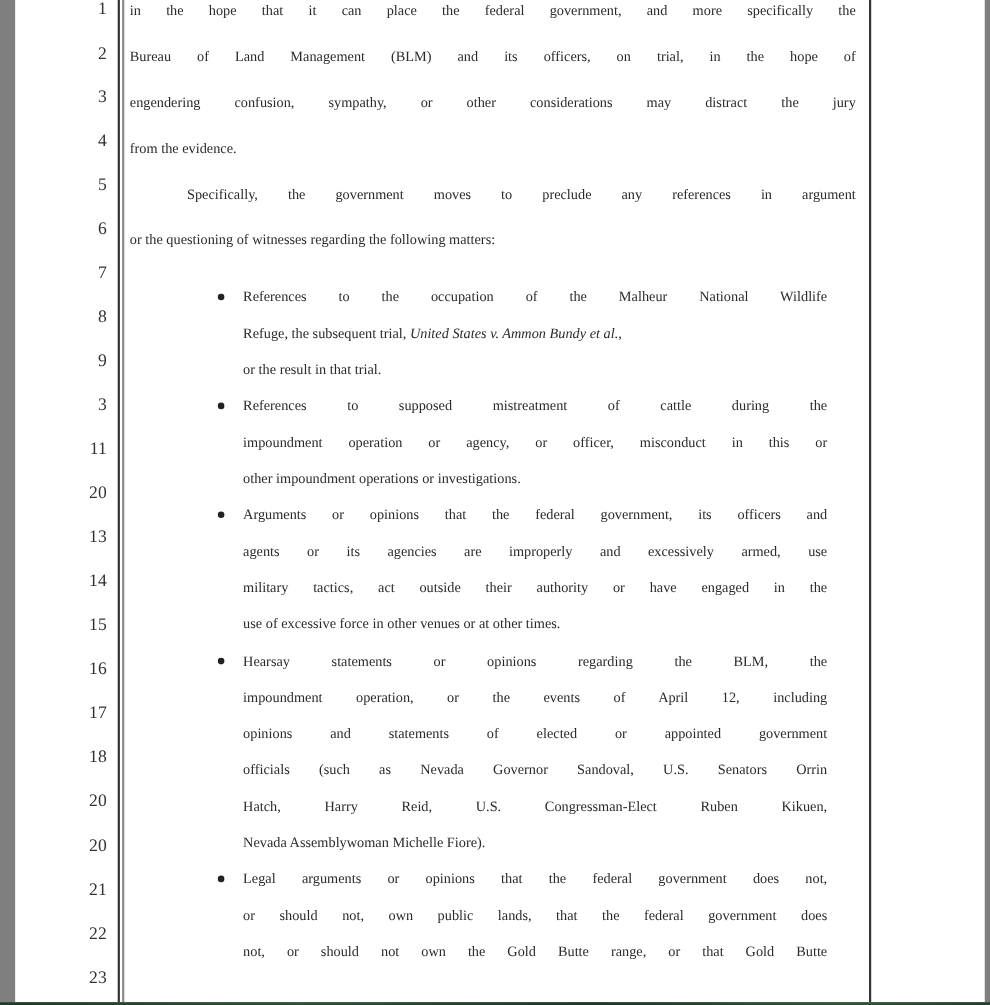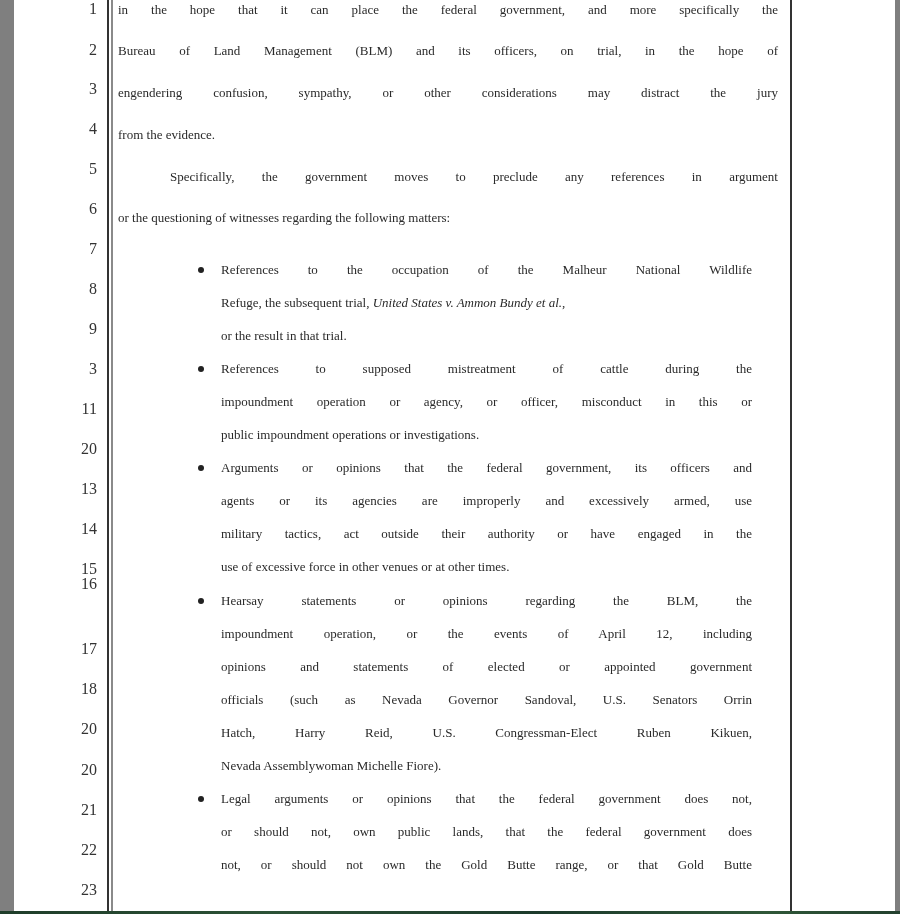--- a/index.html
+++ b/index.html
@@ -55,21 +55,21 @@
     <div class="line-num" style="top:201px">6</div>
     <div class="line-num" style="top:241px">7</div>
     <div class="line-num" style="top:281px">8</div>
     <div class="line-num" style="top:321px">9</div>
     <div class="line-num" style="top:361px">3</div>
     <div class="line-num" style="top:401px">11</div>
     <div class="line-num" style="top:441px">20</div>
     <div class="line-num" style="top:481px">13</div>
     <div class="line-num" style="top:521px">14</div>
     <div class="line-num" style="top:561px">15</div>
-    <div class="line-num" style="top:576px">16</div>
+    <div class="line-num" style="top:601px">16</div>
     <div class="line-num" style="top:641px">17</div>
     <div class="line-num" style="top:681px">18</div>
     <div class="line-num" style="top:721px">20</div>
     <div class="line-num" style="top:762px">20</div>
     <div class="line-num" style="top:802px">21</div>
     <div class="line-num" style="top:842px">22</div>
     <div class="line-num" style="top:882px">23</div>
   </div>
 
   <div>
@@ -90,21 +90,21 @@
       <div class="bullet" style="left:184px; top:267px"></div>
       <div class="txt just" style="left:207px; top:260px; width:531px">References to the occupation of the Malheur National Wildlife</div>
       <div class="txt" style="left:207px; top:293px"><span>Refuge, the subsequent trial,</span> <i>United States v. Ammon Bundy et al.</i><span>,</span></div>
       <div class="txt" style="left:207px; top:326px">or the result in that trial.</div>
     </div>
 
     <div>
       <div class="bullet" style="left:184px; top:366px"></div>
       <div class="txt just" style="left:207px; top:359px; width:531px">References to supposed mistreatment of cattle during the</div>
       <div class="txt just" style="left:207px; top:392px; width:531px">impoundment operation or agency, or officer, misconduct in this or</div>
-      <div class="txt" style="left:207px; top:425px">public impoundment operations or investigations.</div>
+      <div class="txt" style="left:207px; top:425px">other impoundment operations or investigations.</div>
     </div>
 
     <div>
       <div class="bullet" style="left:184px; top:465px"></div>
       <div class="txt just" style="left:207px; top:458px; width:531px">Arguments or opinions that the federal government, its officers and</div>
       <div class="txt just" style="left:207px; top:491px; width:531px">agents or its agencies are improperly and excessively armed, use</div>
       <div class="txt just" style="left:207px; top:524px; width:531px">military tactics, act outside their authority or have engaged in the</div>
       <div class="txt" style="left:207px; top:557px">use of excessive force in other venues or at other times.</div>
     </div>
 

